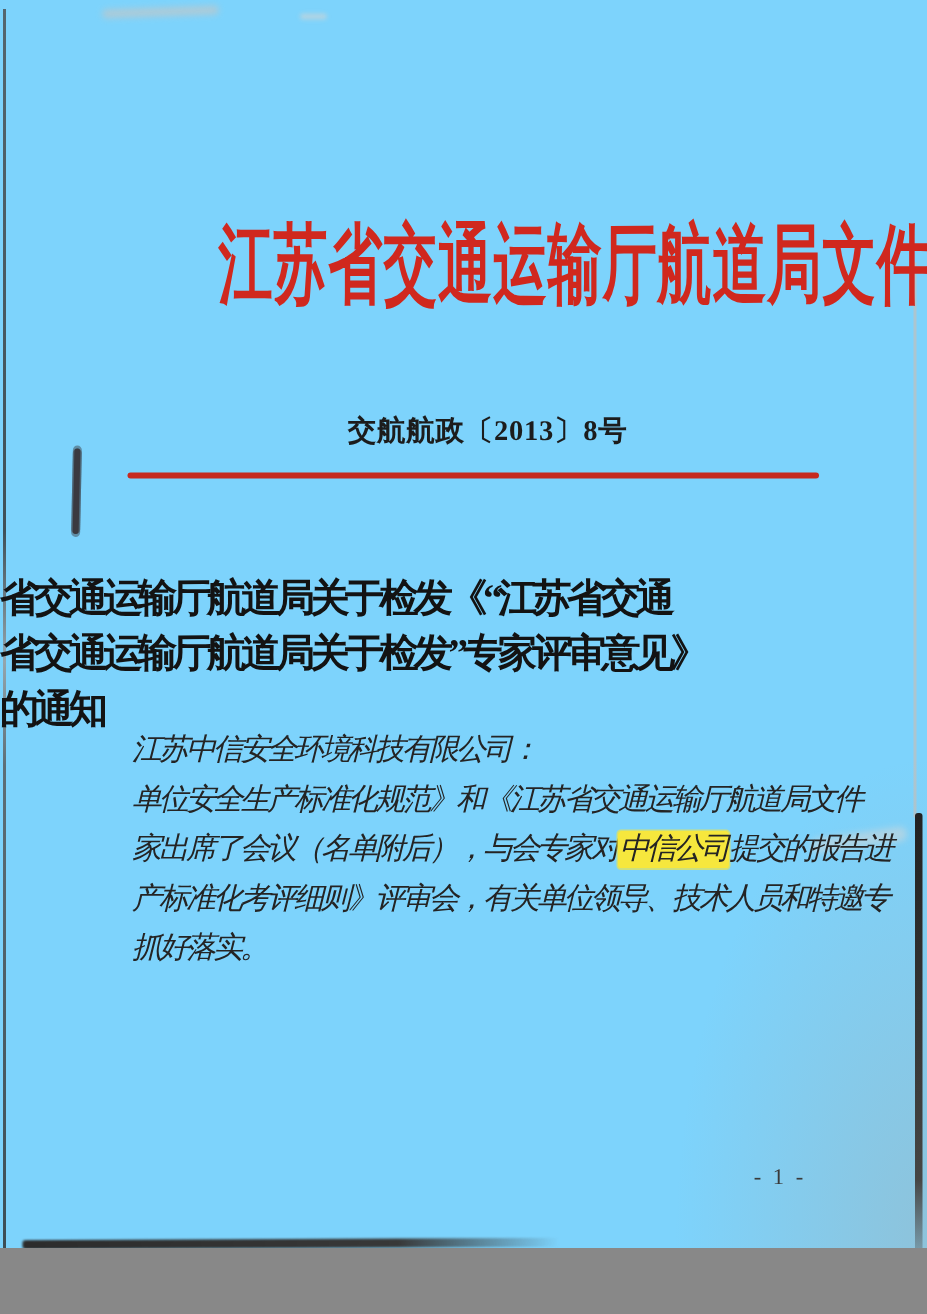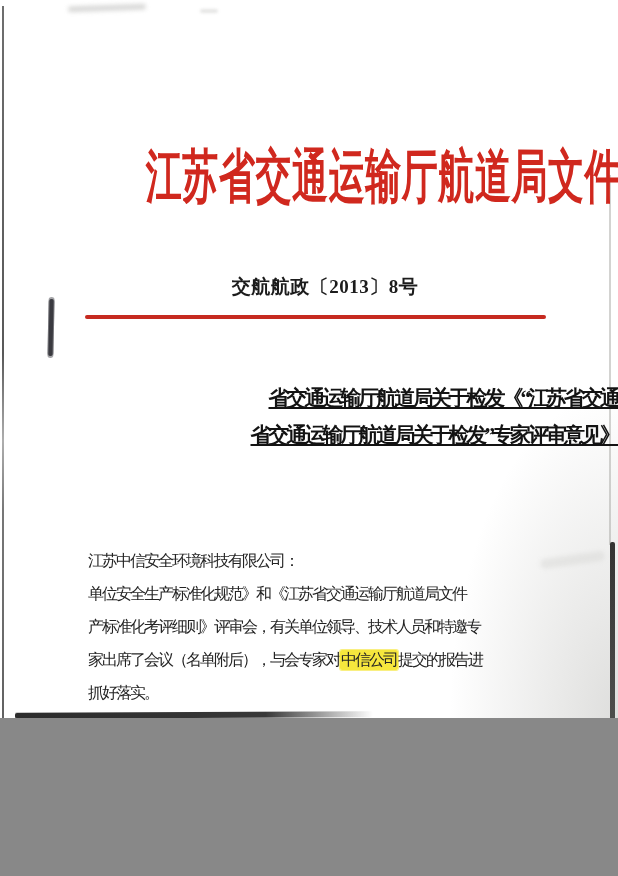--- a/index.html
+++ b/index.html
@@ -1,17 +1,17 @@
 <!DOCTYPE html>
 <html style="--header-red: #d0281e; --rule-red: #c62a20; --highlight-yellow: #f6e73d;"><head>
 <meta charset="utf-8">
 <style>
   html,body{margin:0;padding:0;background:#888;}
-  .stage{width:618px;height:718px;position:relative;margin:0 auto;overflow:hidden;
-         background:#ffffff;font-family:"Liberation Serif","DejaVu Serif",serif;}
+  .stage{width:618px;height:832px;position:relative;margin:0 auto;overflow:hidden;
+         background:#7dd3fc;font-family:"Liberation Serif","DejaVu Serif",serif;}
 
   
   .left-edge-line{position:absolute;left:2px;top:6px;width:2px;height:870px;
     background:linear-gradient(180deg,#4a4a4a 0%,#2f2f2f 40%,#9a9a9a 50%,#555 58%,#262626 100%);
     opacity:.8;}
   .top-smudge{position:absolute;left:68px;top:5px;width:78px;height:6px;background:#c6c6c4;
     filter:blur(2px);transform:rotate(-2deg);opacity:.65;border-radius:3px;}
   .top-speck{position:absolute;left:200px;top:9px;width:18px;height:4px;background:#d4d4d2;
     filter:blur(1.5px);opacity:.6;border-radius:2px;}
   .pen-mark{position:absolute;left:49px;top:299px;width:4px;height:57px;background:#3a3a40;
@@ -33,26 +33,26 @@
   
   .org-header{position:absolute;top:138px;left:0;width:100%;text-align:center;}
   .org-header span{display:inline-block;white-space:nowrap;font-size:58px;font-weight:700;
     color:var(--header-red,#d0281e);transform:scaleX(.62);transform-origin:center;
     letter-spacing:1px;}
   .doc-number{position:absolute;top:274px;left:0;width:100%;text-align:center;
     font-size:19px;font-weight:600;color:#1c1c1c;letter-spacing:.5px;padding-left:16px;}
   .red-rule{position:absolute;top:315px;left:85px;width:461px;height:4px;
     background:var(--rule-red,#c62a20);border-radius:2px;}
 
-  .subject{position:absolute;top:380px;left:0;width:100%;text-align:right;
-    font-size:21px;font-weight:800;color:#131313;line-height:37px;letter-spacing:-3px;
-    white-space:nowrap;text-decoration:underline;}
+  .subject{position:absolute;top:380px;left:0;width:100%;text-align:left;
+    font-size:26px;font-weight:800;color:#131313;line-height:37px;letter-spacing:-3px;
+    white-space:nowrap;}
 
-  .body-block{position:absolute;left:88px;top:544px;width:460px;font-size:16px;
-    color:#242424;line-height:33px;letter-spacing:-2px;}
+  .body-block{position:absolute;left:88px;top:484px;width:460px;font-size:20px;
+    color:#242424;line-height:33px;letter-spacing:-2px;font-style:italic;}
   .body-line{white-space:nowrap;}
   .indent{text-indent:34px;}
   .hl{background:var(--highlight-yellow,#f6e73d);padding:1px 1px 2px 1px;border-radius:2px;
     box-shadow:0 0 0 1px rgba(246,231,61,.65);}
 
   .page-number{position:absolute;top:777px;left:470px;width:100px;text-align:center;
     font-size:15px;color:#3a3a3a;letter-spacing:2px;font-family:"Liberation Serif",serif;}
 </style>
 </head>
 <body>
@@ -73,25 +73,26 @@
     <span>江苏省交通运输厅航道局文件</span>
   </div>
 
   <div class="doc-number">交航航政〔2013〕8号</div>
 
   <div class="red-rule"></div>
 
   <div class="subject">
     <div>省交通运输厅航道局关于检发《“江苏省交通</div>
     <div>省交通运输厅航道局关于检发”专家评审意见》</div>
+    <div>的通知</div>
   </div>
 
   <div class="body-block">
     <div class="body-line">江苏中信安全环境科技有限公司：</div>
     <div class="body-line">单位安全生产标准化规范》和《江苏省交通运输厅航道局文件</div>
+    <div class="body-line"><span>家出席了会议（名单附后），与会专家对</span><span class="hl">中信公司</span><span>提交的报告进</span></div>
     <div class="body-line">产标准化考评细则》评审会，有关单位领导、技术人员和特邀专</div>
-    <div class="body-line"><span>家出席了会议（名单附后），与会专家对</span><span class="hl">中信公司</span><span>提交的报告进</span></div>
     <div class="body-line">抓好落实。</div>
   </div>
 
   <div class="page-number">- 1 -</div>
 
 </div>
 
 </body></html>

